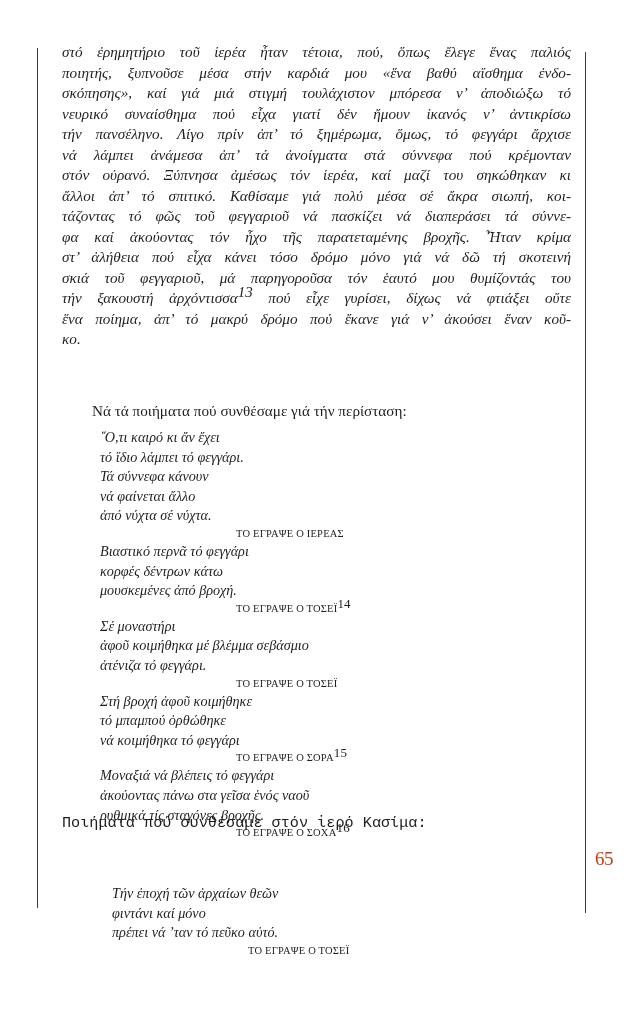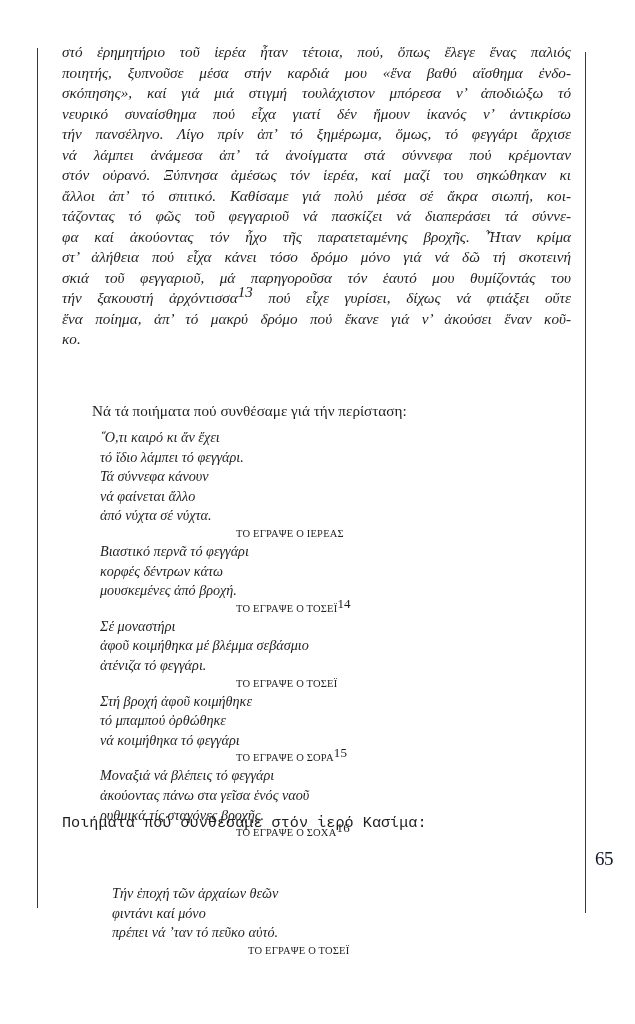--- a/index.html
+++ b/index.html
@@ -1,20 +1,20 @@
 <!DOCTYPE html>
 <html><head>
 <meta charset="utf-8">
 <style>
   html, body { margin: 0; padding: 0; background: #ffffff; }
   body { width: 635px; height: 1024px; position: relative; overflow: hidden;
          font-family: "Liberation Serif", "DejaVu Serif", serif; color: #1e1e1e; }
   .rule-left { position: absolute; left: 37px; top: 48px; width: 1px; height: 860px; background: #3a3a3a; }
   .rule-right { position: absolute; left: 585px; top: 52px; width: 1px; height: 861px; background: #3a3a3a; }
-  .page-number { position: absolute; left: 595px; top: 848px; font-size: 19px; letter-spacing: -0.5px; color: #0f172a; }
+  .page-number { position: absolute; left: 595px; top: 848px; font-size: 19px; letter-spacing: -0.5px; color: #c2410c; }
   .prose { position: absolute; left: 62px; top: 42px; width: 509px; font-size: 15.2px; line-height: 20.5px; font-style: italic; }
   .prose .line { display: block; white-space: nowrap; text-align: justify; text-align-last: justify; }
   .prose .line.last { text-align-last: left; }
   .intro1 { position: absolute; left: 92px; top: 402px; font-size: 15.2px; white-space: nowrap; }
   .intro2 { position: absolute; left: 62px; top: 814px; font-size: 15.2px; white-space: nowrap; font-family: Liberation Mono, monospace; }
   .poems { position: absolute; left: 100px; top: 428px; width: 360px; }
   .verse { display: block; font-style: italic; font-size: 14.2px; line-height: 19.6px; white-space: nowrap; }
   .sig { display: block; font-size: 10.5px; line-height: 16px; padding-left: 136px; white-space: nowrap; letter-spacing: 0.2px; }
   .sig sup { font-size: 13px; vertical-align: 4px; line-height: 0; }
   .fn { font-size: 15px; vertical-align: 6px; line-height: 0; }

